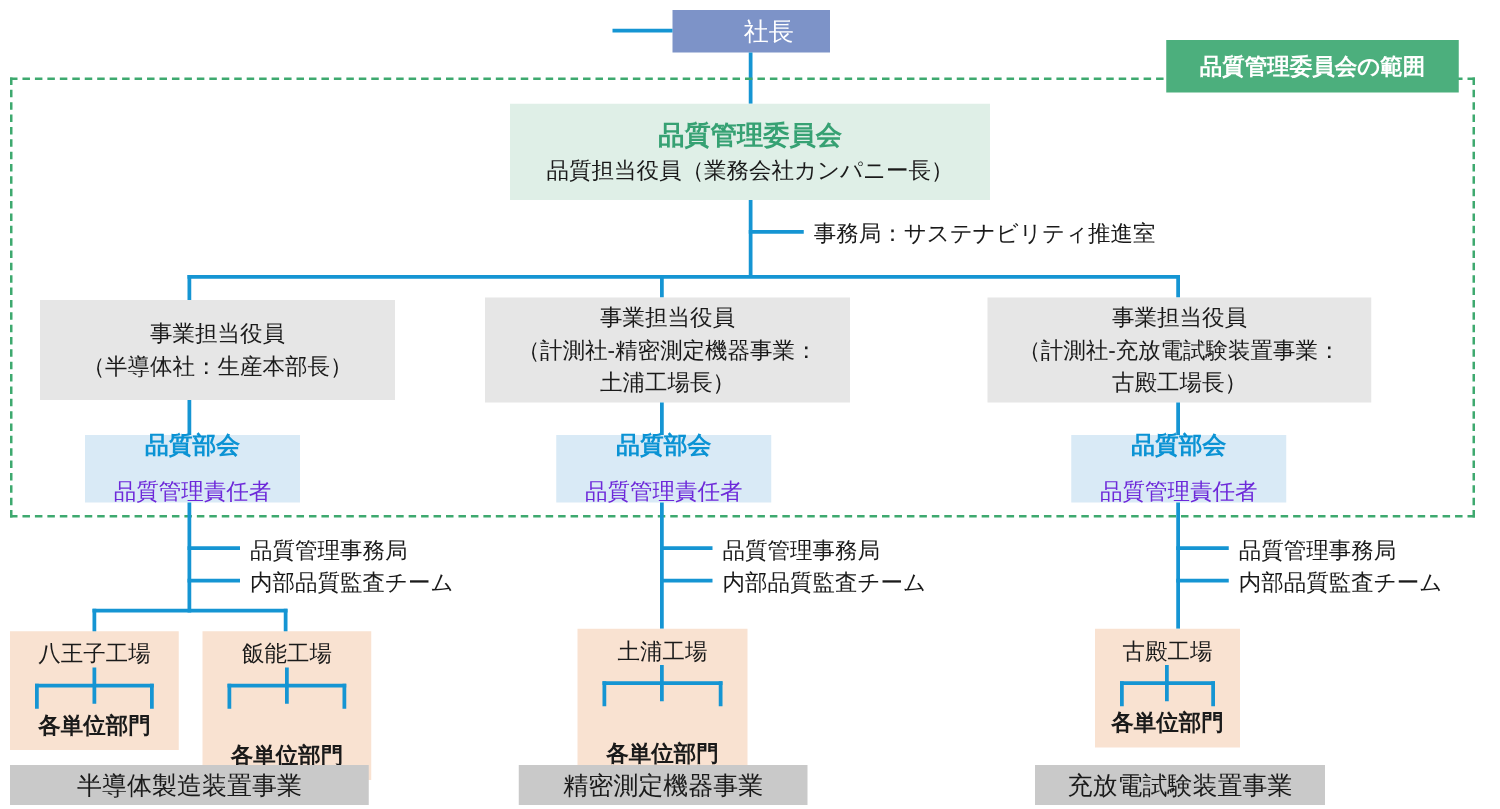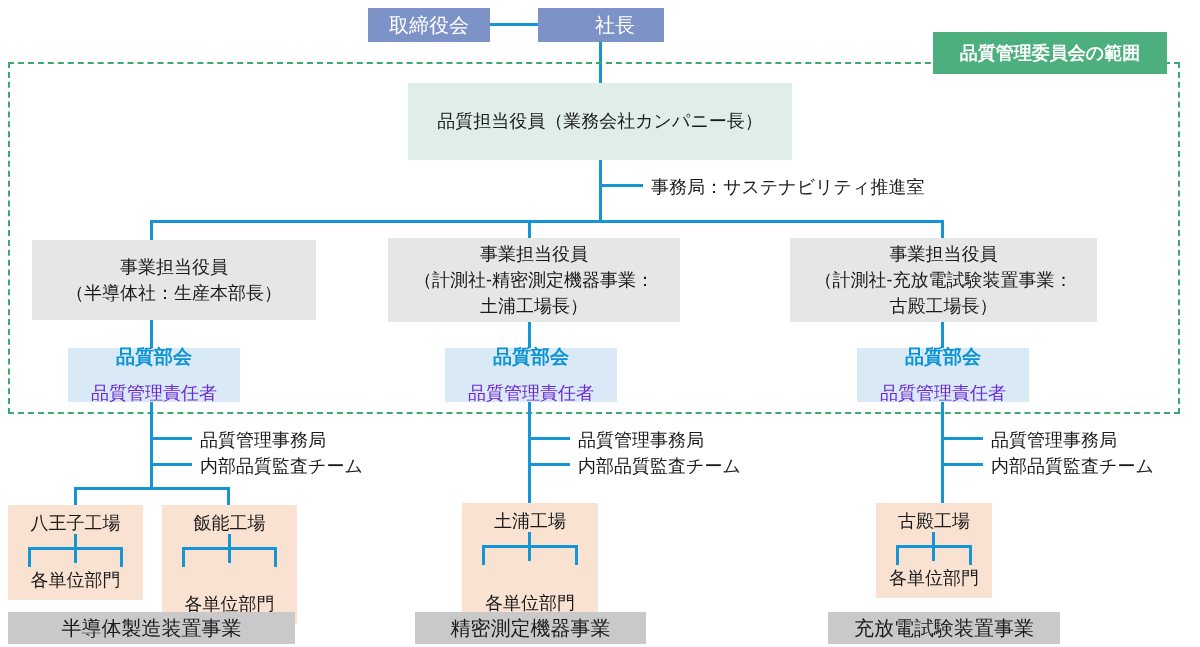--- a/index.html
+++ b/index.html
@@ -16,40 +16,40 @@
   .committee{background:#dfefe7;flex-direction:column;}
   .committee .ttl{color:#36a173;font-weight:bold;font-size:21px;line-height:1.35;}
   .committee .sub{color:#1a1a1a;font-size:18px;line-height:1.35;}
   .plain-label{font-size:18px;white-space:nowrap;}
   .execbox{background:#e6e6e6;font-size:18px;line-height:1.45;white-space:pre-line;}
   .subbox{background:#d9eaf6;flex-direction:column;gap:12px;}
   .subbox .ttl{color:#0b93d4;font-weight:bold;font-size:19px;line-height:1.3;}
   .subbox .sub{color:#6d28d9;font-size:18px;line-height:1.3;}
   .factory{background:#f9e2d1;}
   .factory .fname{position:absolute;top:6px;left:0;right:0;text-align:center;font-size:18px;}
-  .factory .units{position:absolute;bottom:8px;left:0;right:0;text-align:center;font-size:18px;}
+  .factory .units{position:absolute;bottom:8px;left:0;right:0;text-align:center;font-size:18px;font-weight:bold;}
   .bracket{position:absolute;top:42px;left:20px;right:20px;height:17px;
     border-top:3px solid #1595d3;border-left:3px solid #1595d3;border-right:3px solid #1595d3;}
   .stem{position:absolute;top:29px;left:calc(50% - 2px);width:3px;height:29px;background:#1595d3;}
   .bar{background:#c9c9c9;font-size:20px;}
 </style>
 </head>
 <body>
 
 <div class="stage">
 
-  <div class="abs center topbox" style="left:368px;top:8px;width:122px;height:34px;">取締役会</div>
   <div class="abs center topbox" style="left:538px;top:8px;width:126px;height:34px;padding-left:28px;">社長</div>
   <div class="abs line" style="left:490px;top:23px;width:48px;height:3px;"></div>
   <div class="abs line" style="left:599px;top:42px;width:3px;height:41px;"></div>
 
   <div class="abs scope-border" style="left:8px;top:62px;width:1172px;height:352px;"></div>
   <div class="abs center scope-label" style="left:933px;top:32px;width:234px;height:42px;">品質管理委員会の範囲</div>
 
   <div class="abs center committee" style="left:408px;top:83px;width:384px;height:77px;">
+    <div class="ttl">品質管理委員会</div>
     <div class="sub">品質担当役員（業務会社カンパニー長）</div>
   </div>
 
   <div class="abs line" style="left:599px;top:160px;width:3px;height:62px;"></div>
   <div class="abs line" style="left:599px;top:184px;width:44px;height:3px;"></div>
   <div class="abs plain-label" style="left:651px;top:175px;">事務局：サステナビリティ推進室</div>
 
   <div class="abs line" style="left:150px;top:220px;width:794px;height:3px;"></div>
   <div class="abs line" style="left:150px;top:220px;width:3px;height:20px;"></div>
   <div class="abs line" style="left:528px;top:220px;width:3px;height:18px;"></div>

